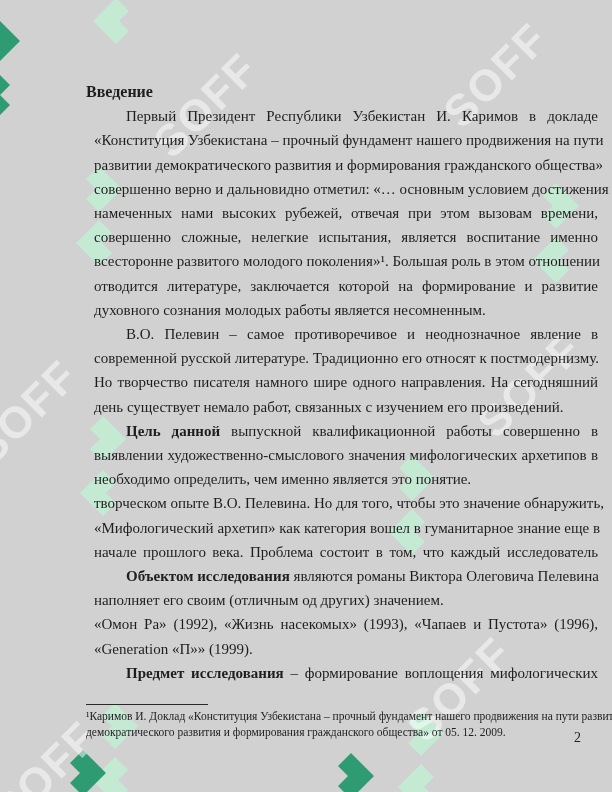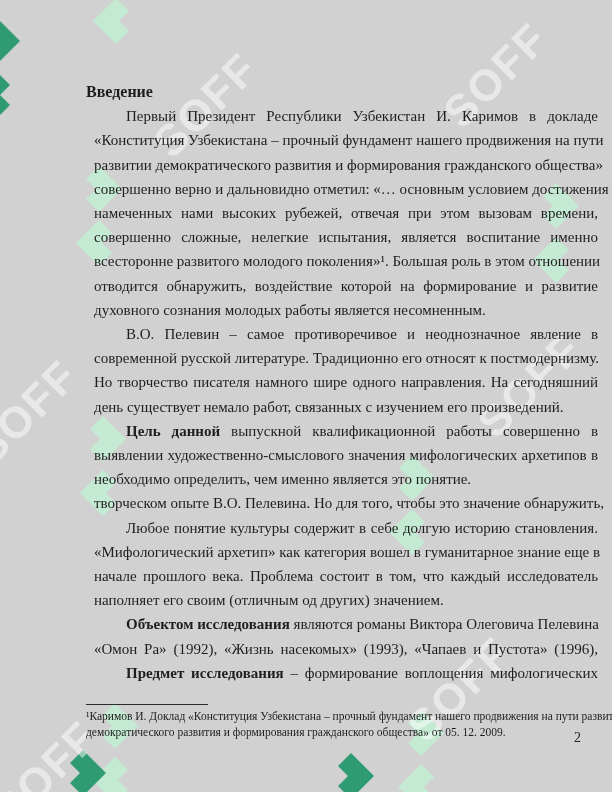--- a/index.html
+++ b/index.html
@@ -109,36 +109,36 @@
   <div class="content">
     <div class="title-line">Введение</div>
     <div id="paras">
         <div class="line j ind"><span>Первый Президент Республики Узбекистан И. Каримов в докладе</span></div>
         <div class="line j"><span>«Конституция Узбекистана – прочный фундамент нашего продвижения на пути</span></div>
         <div class="line j"><span>развитии демократического развития и формирования гражданского общества»</span></div>
         <div class="line j"><span>совершенно верно и дальновидно отметил: «… основным условием достижения</span></div>
         <div class="line j"><span>намеченных нами высоких рубежей, отвечая при этом вызовам времени,</span></div>
         <div class="line j"><span>совершенно сложные, нелегкие испытания, является воспитание именно</span></div>
         <div class="line j"><span>всесторонне развитого молодого поколения»¹. Большая роль в этом отношении</span></div>
-        <div class="line j"><span>отводится обнаружить, воздействие которой на формирование и развитие</span></div>
+        <div class="line j"><span>отводится литературе, заключается которой на формирование и развитие</span></div>
         <div class="line j last"><span>духовного сознания молодых работы является несомненным.</span></div>
         <div class="line j ind"><span>В.О. Пелевин – самое противоречивое и неоднозначное явление в</span></div>
         <div class="line j"><span>современной русской литературе. Традиционно его относят к постмодернизму.</span></div>
         <div class="line j"><span>Но творчество писателя намного шире одного направления. На сегодняшний</span></div>
         <div class="line j last"><span>день существует немало работ, связанных с изучением его произведений.</span></div>
         <div class="line j ind"><b>Цель данной</b><span> выпускной квалификационной работы совершенно в</span></div>
         <div class="line j"><span>выявлении художественно-смыслового значения мифологических архетипов в</span></div>
         <div class="line j last"><span>необходимо определить, чем именно является это понятие.</span></div>
         <div class="line j"><span>творческом опыте В.О. Пелевина. Но для того, чтобы это значение обнаружить,</span></div>
-        <div class="line j ind"><span>Любое понятие культуры содержит в себе долгую историю становления.</span></div>
         <div class="line j"><span>«Мифологический архетип» как категория вошел в гуманитарное знание еще в</span></div>
         <div class="line j"><span>начале прошлого века. Проблема состоит в том, что каждый исследователь</span></div>
+        <div class="line j ind"><b>Объектом исследования</b><span> являются романы Виктора Олеговича Пелевина</span></div>
         <div class="line j last"><span>наполняет его своим (отличным од других) значением.</span></div>
-        <div class="line j ind"><b>Объектом исследования</b><span> являются романы Виктора Олеговича Пелевина</span></div>
         <div class="line j"><span>«Омон Ра» (1992), «Жизнь насекомых» (1993), «Чапаев и Пустота» (1996),</span></div>
+        <div class="line j last"><span>«Generation «П»» (1999).</span></div>
         <div class="line j ind"><b>Предмет исследования</b><span> – формирование воплощения мифологических</span></div>
       </div>
   </div>
 
   <div class="footnote">
     <div class="fn-rule"></div>
     <div id="fnlines">
         <div class="fn-line j">¹Каримов И. Доклад «Конституция Узбекистана – прочный фундамент нашего продвижения на пути развитии</div>
         <div class="fn-line j last">демократического развития и формирования гражданского общества» от 05. 12. 2009.</div>
       </div>

